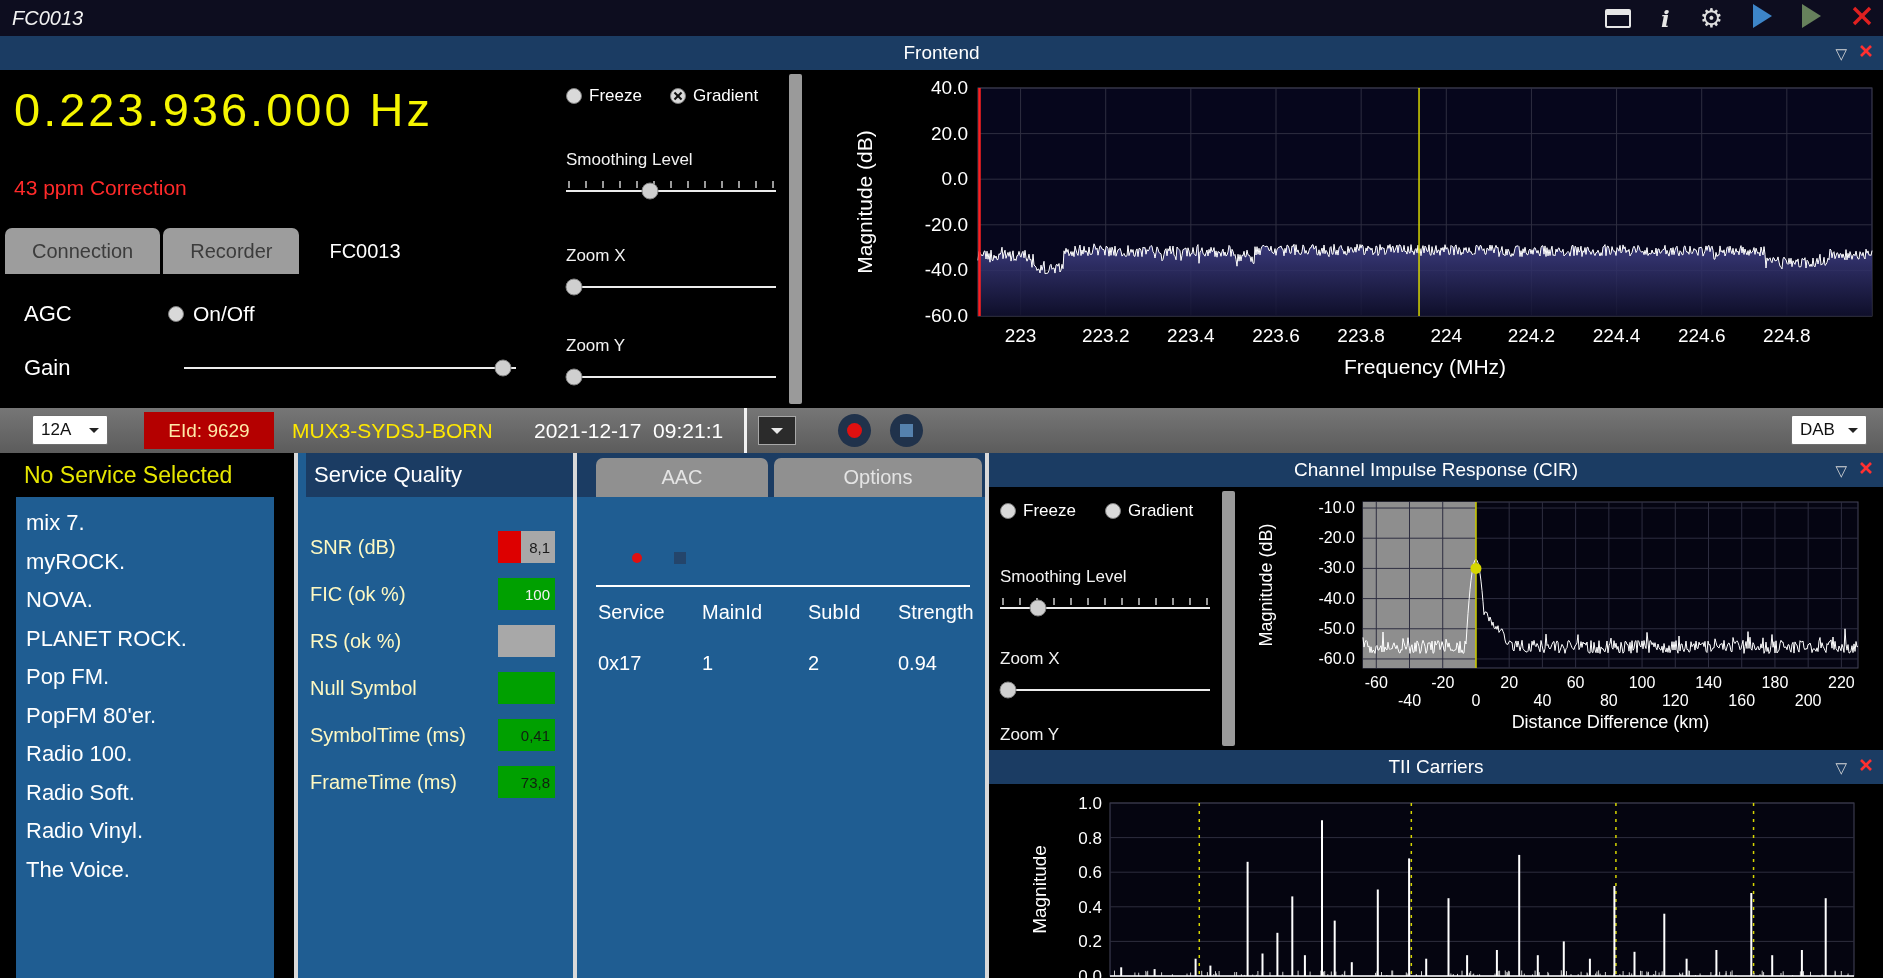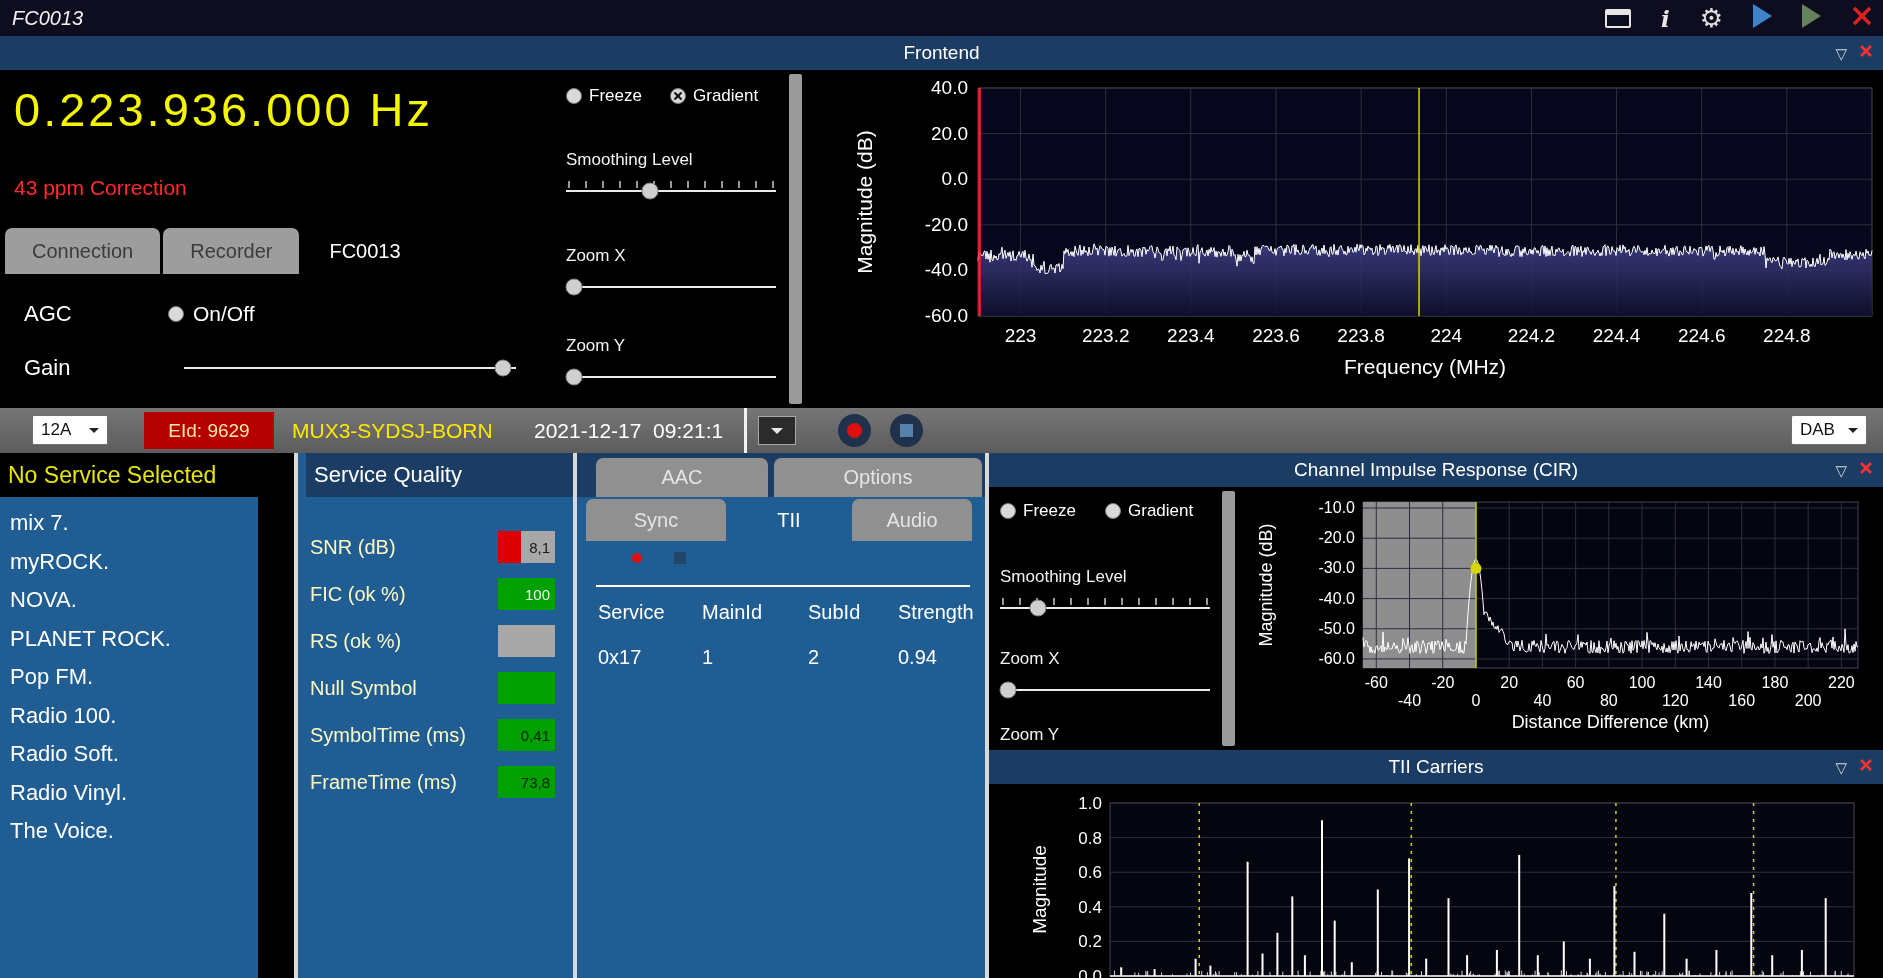--- a/index.html
+++ b/index.html
@@ -69,21 +69,21 @@
 #ens-dd{position:absolute;left:758px;top:8px;width:38px;height:29px;background:#2b2b2b;border:1px solid #a8a8a8;display:flex;align-items:center;justify-content:center}
 #ens-dd .dd-arrow{width:0;height:0;border:6px solid transparent;border-top-color:#e8e8e8;margin-top:6px}
 .round-btn{position:absolute;top:6px;width:33px;height:33px;border-radius:50%;background:#20324b;display:flex;align-items:center;justify-content:center}
 #rec-btn{left:838px}
 #stop-btn{left:890px}
 #rec-btn .dot{width:15px;height:15px;border-radius:50%;background:#e01010}
 #stop-btn .sq{width:13px;height:13px;background:#5581ad}
 
 
 .bpanel{position:absolute;top:453px;height:525px;background:#1f5d92}
-#svc-panel{left:0;width:258px}
+#svc-panel{left:16px;width:258px}
 #sq-panel{left:298px;width:275px}
 #details-panel{left:577px;width:408px}
 #right-col{left:989px;width:894px;background:#000}
 .vdiv{position:absolute;top:453px;height:525px;width:4px;background:#d9d9d9}
 
 #svc-header{position:absolute;left:0;top:0;width:100%;height:44px;background:#000;display:flex;align-items:center;padding-left:8px;font-size:23px;color:#e6e600}
 #svc-list{position:absolute;left:0;top:44px;width:100%;bottom:0;padding-top:7px}
 .svc-item{height:38.5px;display:flex;align-items:center;padding-left:10px;font-size:22px;color:#fff}
 
 #sq-header{position:absolute;left:8px;top:0;width:100%;height:44px;background:#1b3c63;display:flex;align-items:center;padding-left:8px;font-size:22px;color:#fff}
@@ -103,21 +103,21 @@
 #d-sub-tabs .d-tab{height:42px}
 #d-sub-tabs .d-tab:nth-child(1){width:140px}
 #d-sub-tabs .d-tab:nth-child(2){width:118px}
 #d-sub-tabs .d-tab:nth-child(3){width:120px}
 #d-sub-tabs .d-tab.active{background:#1f5d92;color:#fff}
 #d-ind-dot{position:absolute;left:55px;top:100px;width:10px;height:10px;border-radius:50%;background:#e01010}
 #d-ind-sq{position:absolute;left:97px;top:99px;width:12px;height:12px;background:#24456b}
 #d-hline{position:absolute;left:19px;right:15px;top:132px;border-top:2px solid #fff}
 .tbl-row{position:absolute;left:0;width:100%;display:grid;grid-template-columns:104px 106px 90px auto;padding-left:21px;font-size:20px;color:#fff}
 #tii-table-header{top:148px}
-#tii-table-body .tbl-row{position:static;margin-top:1px}
+#tii-table-body .tbl-row{position:static;margin-top:7px}
 #tii-table-body{position:absolute;left:0;top:192px;width:100%}
 
 
 #cir-header{left:0;top:0;width:894px;height:34px}
 #cir-body{position:absolute;left:0;top:34px;width:894px;height:263px;background:#000;overflow:hidden}
 #cir-controls{position:absolute;left:10px;top:0;width:232px;height:263px}
 #cir-scrollbar{left:233px;top:4px;height:255px}
 #tii-header{left:0;top:297px;width:894px;height:34px}
 #tii-body{position:absolute;left:0;top:331px;width:894px;height:194px;background:#000;overflow:hidden}
 svg text{font-family:"Liberation Sans",sans-serif}
@@ -283,20 +283,21 @@
 </div>
 
 <div class="bpanel" id="svc-panel">
   <div id="svc-header">No Service Selected</div>
   <div id="svc-list">
       <div class="svc-item">mix 7.</div>
       <div class="svc-item">myROCK.</div>
       <div class="svc-item">NOVA.</div>
       <div class="svc-item">PLANET ROCK.</div>
       <div class="svc-item">Pop FM.</div>
+      <div class="svc-item">PopFM 80'er.</div>
       <div class="svc-item">Radio 100.</div>
       <div class="svc-item">Radio Soft.</div>
       <div class="svc-item">Radio Vinyl.</div>
       <div class="svc-item">The Voice.</div>
     </div>
 </div>
 <div class="vdiv" style="left:294px"></div>
 
 <div class="bpanel" id="sq-panel">
   <div id="sq-header">Service Quality</div>
@@ -345,25 +346,20 @@
       </div>
     </div>
 </div>
 <div class="vdiv" style="left:573px"></div>
 
 <div class="bpanel" id="details-panel">
   <div id="d-top-strip"></div>
   <div id="d-top-tabs">
       <div class="d-tab">AAC</div>
       <div class="d-tab">Options</div>
-    </div>
-  <div id="d-sub-tabs">
-      <div class="d-tab">Sync</div>
-      <div class="d-tab active">TII</div>
-      <div class="d-tab">Audio</div>
     </div>
   <div id="d-ind-dot"></div>
   <div id="d-ind-sq"></div>
   <div id="d-hline"></div>
   <div class="tbl-row" id="tii-table-header">
       <span>Service</span>
       <span>MainId</span>
       <span>SubId</span>
       <span>Strength</span>
     </div>

